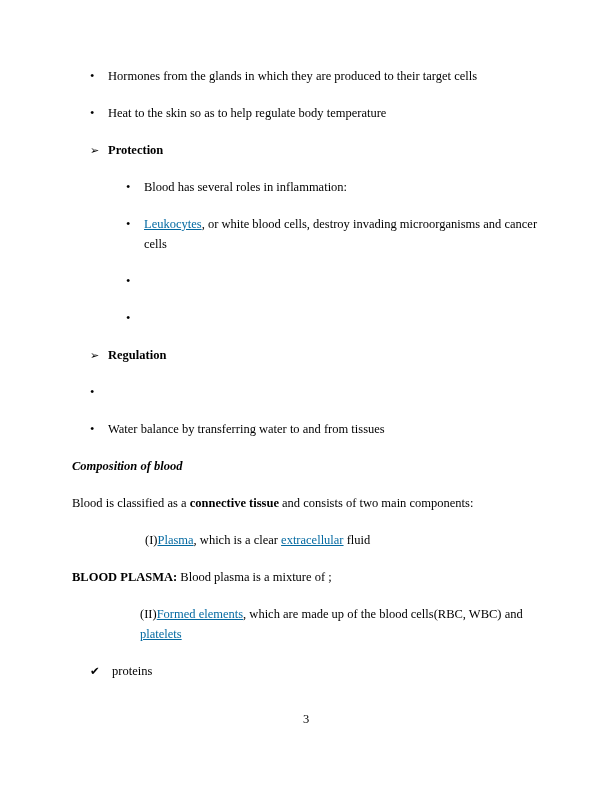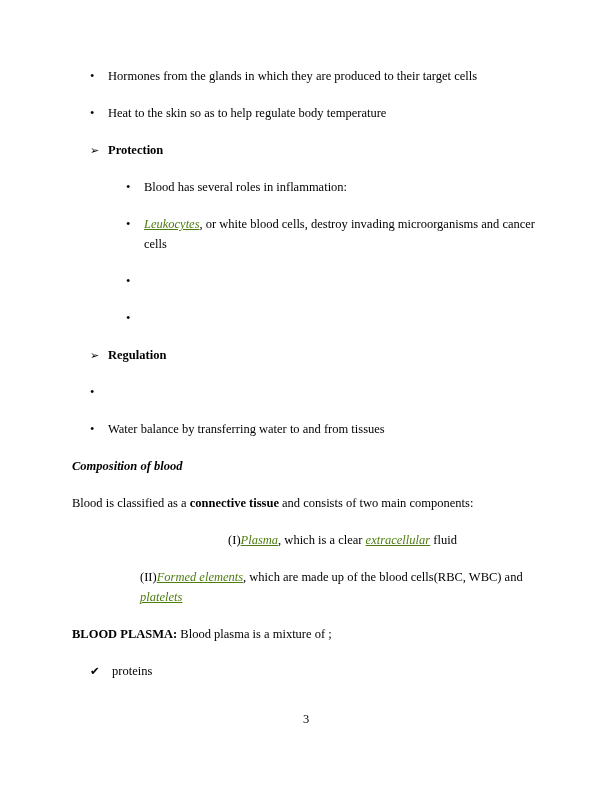--- a/index.html
+++ b/index.html
@@ -21,26 +21,26 @@
   .marker {
     font-family: "Liberation Serif", "DejaVu Sans", serif;
     flex: 0 0 18px;
   }
   .l1 { padding-left: 18px; }
   .l2 { padding-left: 54px; }
   .arrow-h { padding-left: 18px; font-weight: bold; }
   .arrow-h .marker { font-size: 11px; }
   .check-li { padding-left: 18px; }
   .check-li .marker { flex: 0 0 22px; font-size: 11.5px; }
-  .ind1 { padding-left: 73px; text-align: center; }
+  .ind1 { padding-left: 73px; }
   .ind2 { padding-left: 68px; }
   .bold { font-weight: bold; text-align: center; }
   .heading { font-weight: bold; }
   .tight { margin-bottom: 11px; font-style: italic; }
-  a.link { color: #4d7c0f; text-decoration: underline; cursor: pointer; font-style: italic; }
+  a.link { color: #0369a1; text-decoration: underline; cursor: pointer; }
   .page-number {
     position: absolute;
     top: 711px;
     left: 0;
     width: 100%;
     text-align: center;
     line-height: 16px;
   }
 </style>
 </head>
@@ -95,23 +95,23 @@
     <span class="marker">•</span>
     <span class="text">Water balance by transferring water to and from tissues</span>
   </p>
 
   <p class="para heading tight">Composition of blood</p>
 
   <p class="para"><span>Blood is classified as a </span><span class="bold">connective tissue</span><span> and consists of two main components:</span></p>
 
   <p class="para ind1"><span>(I)</span><a class="link">Plasma</a><span>, which is a clear </span><a class="link">extracellular</a><span> fluid</span></p>
 
+  <p class="para"><span class="bold">BLOOD PLASMA:</span><span> Blood plasma is a mixture of ;</span></p>
+
   <p class="para ind2"><span>(II)</span><a class="link">Formed elements</a><span>, which are made up of the blood cells(RBC, WBC) and </span><a class="link">platelets</a></p>
-
-  <p class="para"><span class="bold">BLOOD PLASMA:</span><span> Blood plasma is a mixture of ;</span></p>
 
   <p class="para li check-li">
     <span class="marker">✔</span>
     <span class="text">proteins</span>
   </p>
 
   <div class="page-number">3</div>
 
 </div>
 

